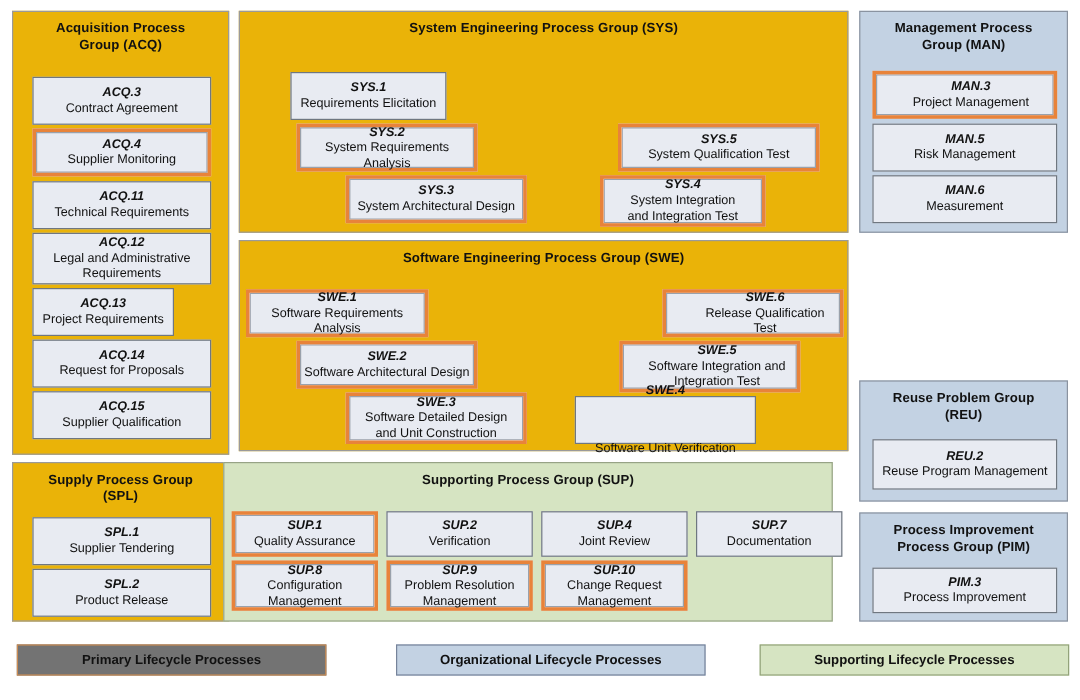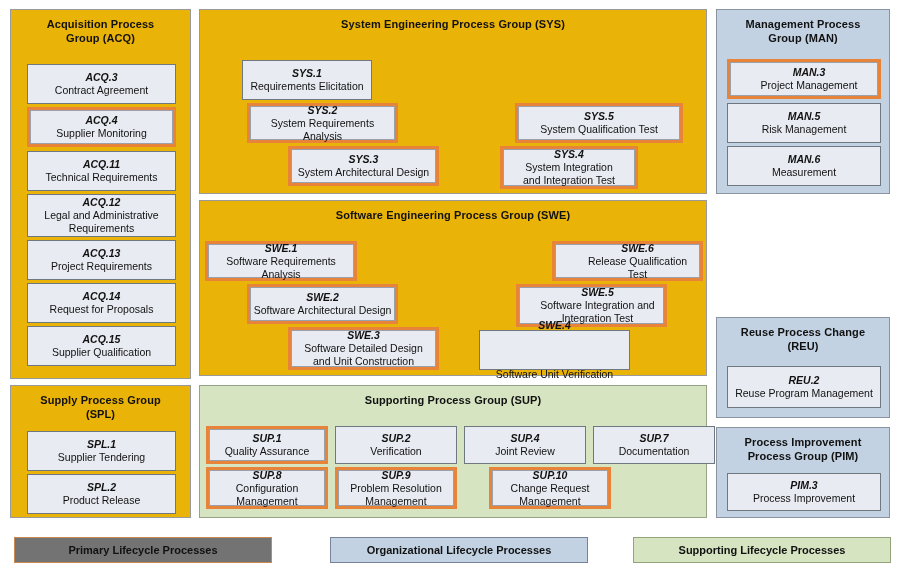--- a/index.html
+++ b/index.html
@@ -109,21 +109,21 @@
     </div>
     <div class="pbox" style="left:16px; top:141px; width:149px; height:40px;">
       <span class="pid">ACQ.11</span>
       <span class="pname">Technical Requirements</span>
     </div>
     <div class="pbox" style="left:16px; top:184px; width:149px; height:43px;">
       <span class="pid">ACQ.12</span>
       <span class="pname">Legal and Administrative
 Requirements</span>
     </div>
-    <div class="pbox" style="left:16px; top:230px; width:149px; height:40px;">
+    <div class="pbox" style="left:16px; top:230px; width:118px; height:40px;">
       <span class="pid">ACQ.13</span>
       <span class="pname">Project Requirements</span>
     </div>
     <div class="pbox" style="left:16px; top:273px; width:149px; height:40px;">
       <span class="pid">ACQ.14</span>
       <span class="pname">Request for Proposals</span>
     </div>
     <div class="pbox" style="left:16px; top:316px; width:149px; height:40px;">
       <span class="pid">ACQ.15</span>
       <span class="pname">Supplier Qualification</span>
@@ -191,21 +191,21 @@
       <span class="pid">SWE.5</span>
       <span class="pname">Software Integration and
 Integration Test</span>
     </div>
     <div class="pbox" style="left:279px; top:129px; width:151px; height:40px;gap:36px;">
       <span class="pid">SWE.4</span>
       <span class="pname">Software Unit Verification</span>
     </div>
   </div>
 
-  <div class="group green" style="left:199px; top:385px; width:508px; height:133px;padding-left:44px;">
+  <div class="group green" style="left:186px; top:385px; width:508px; height:133px;padding-left:44px;">
     <div class="group-title">Supporting Process Group (SUP)</div>
     <div class="pbox hl" style="left:6px; top:40px; width:122px; height:38px;">
       <span class="pid">SUP.1</span>
       <span class="pname">Quality Assurance</span>
     </div>
     <div class="pbox" style="left:135px; top:40px; width:122px; height:38px;">
       <span class="pid">SUP.2</span>
       <span class="pname">Verification</span>
     </div>
     <div class="pbox" style="left:264px; top:40px; width:122px; height:38px;">
@@ -218,21 +218,21 @@
     </div>
     <div class="pbox hl" style="left:6px; top:81px; width:122px; height:42px;">
       <span class="pid">SUP.8</span>
       <span class="pname">Configuration Management</span>
     </div>
     <div class="pbox hl" style="left:135px; top:81px; width:122px; height:42px;">
       <span class="pid">SUP.9</span>
       <span class="pname">Problem Resolution
 Management</span>
     </div>
-    <div class="pbox hl" style="left:264px; top:81px; width:122px; height:42px;margin-left:25px;">
+    <div class="pbox hl" style="left:264px; top:81px; width:122px; height:42px;">
       <span class="pid">SUP.10</span>
       <span class="pname">Change Request
 Management</span>
     </div>
   </div>
 
   <div class="group blue" style="left:716px; top:9px; width:174px; height:185px;">
     <div class="group-title">Management Process
 Group (MAN)</div>
     <div class="pbox hl" style="left:10px; top:49px; width:154px; height:40px;padding-left:13px;">
@@ -243,21 +243,21 @@
       <span class="pid">MAN.5</span>
       <span class="pname">Risk Management</span>
     </div>
     <div class="pbox" style="left:10px; top:136px; width:154px; height:40px;">
       <span class="pid">MAN.6</span>
       <span class="pname">Measurement</span>
     </div>
   </div>
 
   <div class="group blue" style="left:716px; top:317px; width:174px; height:101px;">
-    <div class="group-title">Reuse Process Change
+    <div class="group-title">Reuse Problem Group
 (REU)</div>
     <div class="pbox" style="left:10px; top:48px; width:154px; height:42px;">
       <span class="pid">REU.2</span>
       <span class="pname">Reuse Program Management</span>
     </div>
   </div>
 
   <div class="group blue" style="left:716px; top:427px; width:174px; height:91px;">
     <div class="group-title">Process Improvement
 Process Group (PIM)</div>

